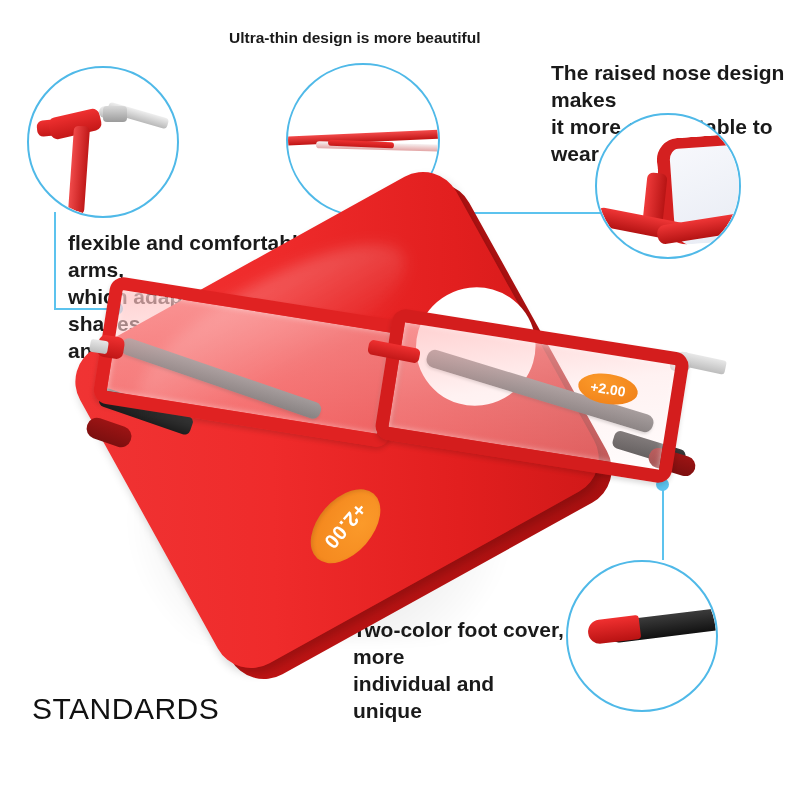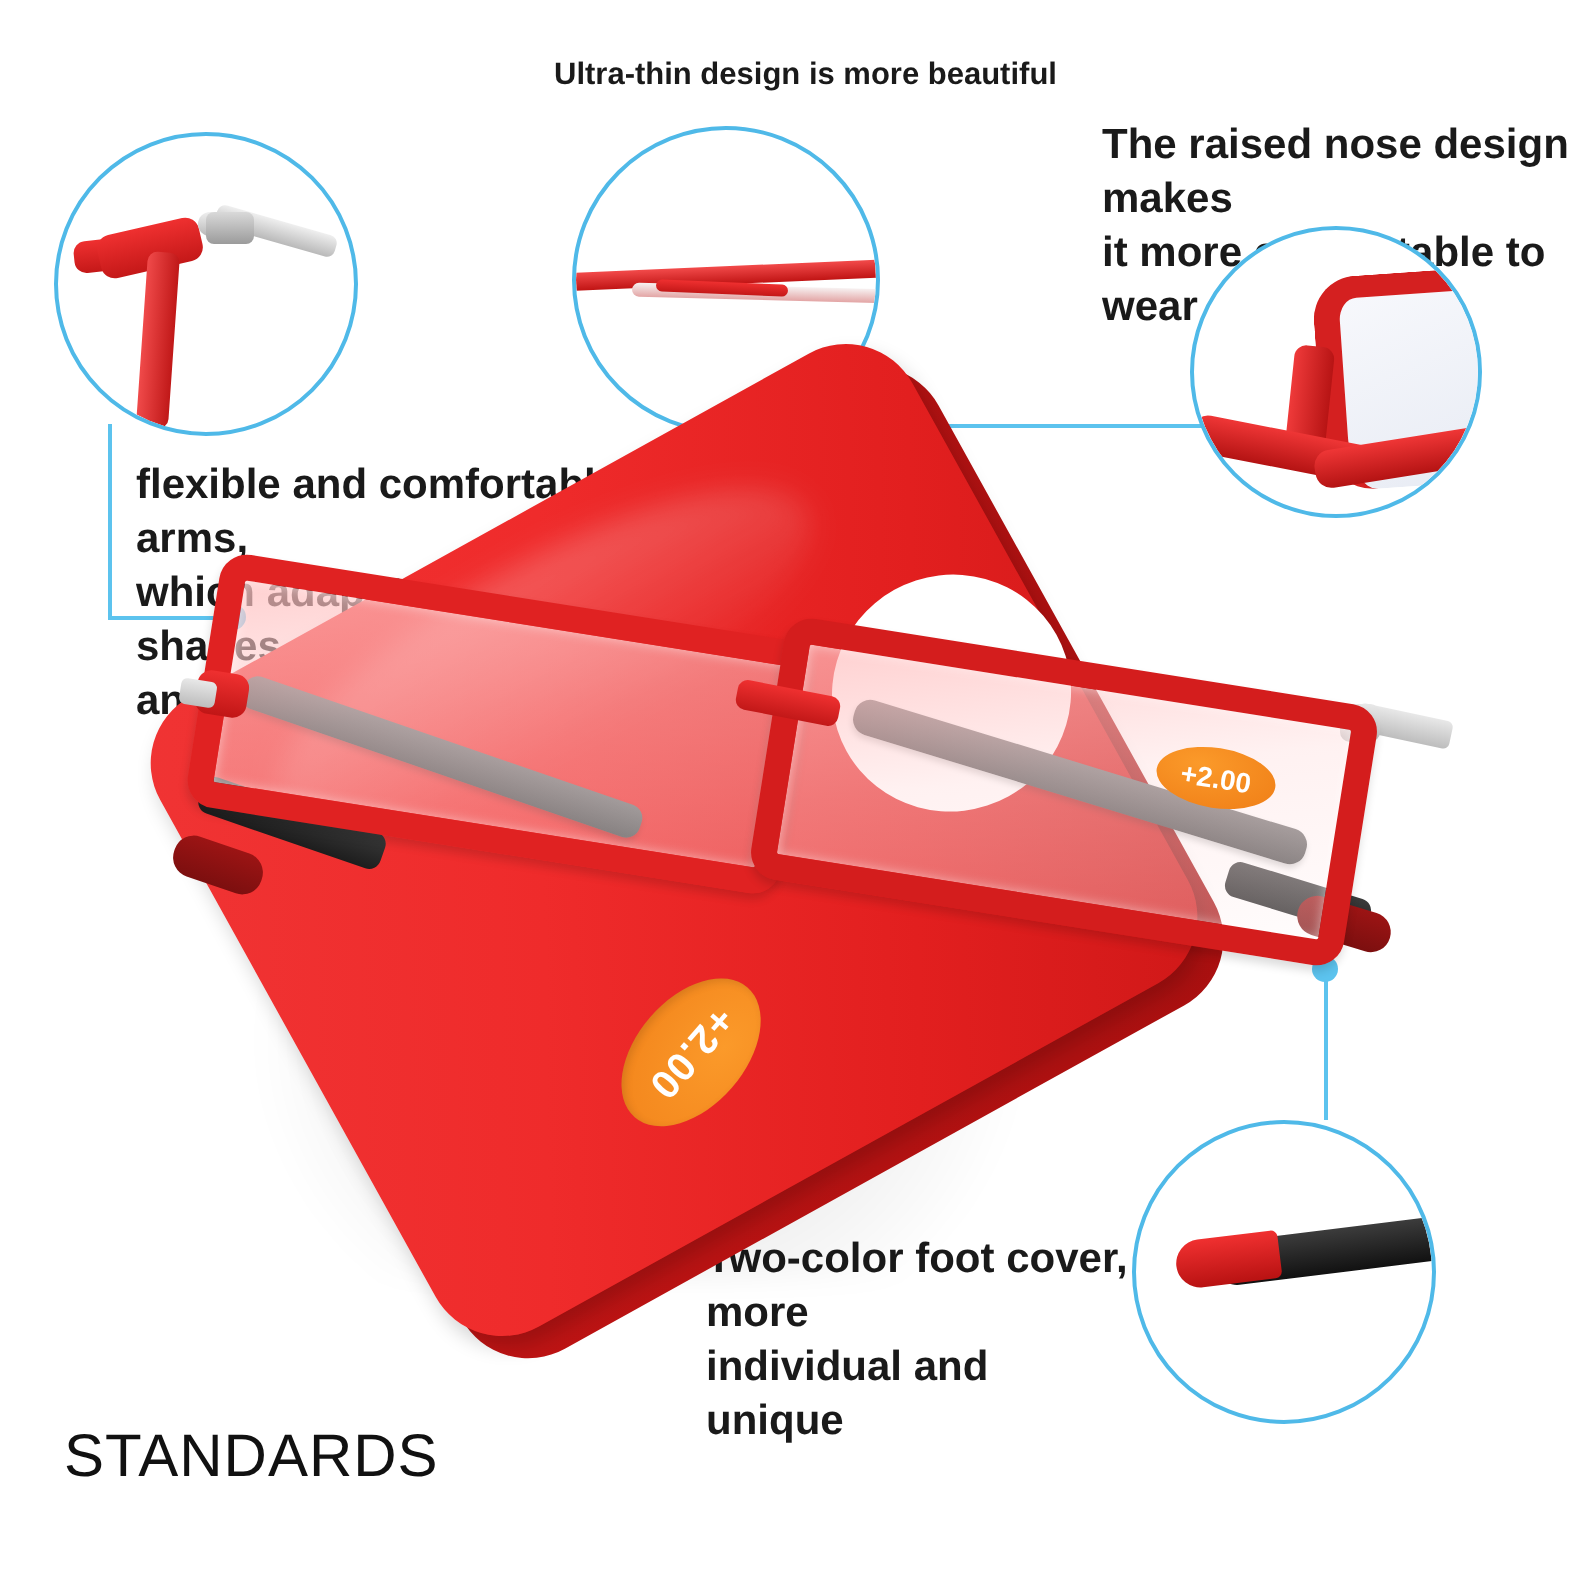--- a/index.html
+++ b/index.html
@@ -1,34 +1,34 @@
 <!DOCTYPE html>
 <html><head>
 <meta charset="utf-8">
 <style>
   html,body{margin:0;padding:0;background:#fff;}
   body{width:790px;height:790px;font-family:"Liberation Sans",sans-serif;color:#111;overflow:hidden;}
   #stage{position:relative;width:790px;height:790px;background:#fff;}
 
   .cap{position:absolute;font-weight:700;color:#1a1a1a;line-height:1.28;white-space:pre-line;}
-  .cap-top{font-size:15.5px;margin-left:48px;}
+  .cap-top{font-size:15.5px;}
   .cap-body{font-size:21px;}
 
   
   .lline{position:absolute;background:#5cc3ee;}
   .lv{width:2px;}
   .lh{height:2px;}
   .ldot{position:absolute;width:13px;height:13px;border-radius:50%;background:#5cc3ee;}
 
   
   .circ{position:absolute;border-radius:50%;border:2px solid #4fb9e8;overflow:hidden;background:#fff;}
   .circ .inner{position:absolute;inset:0;border-radius:50%;overflow:hidden;}
 
   
-  .std-title{position:absolute;left:32px;top:712px;font-size:30px;font-weight:400;letter-spacing:.5px;color:#111;}
+  .std-title{position:absolute;left:32px;top:692px;font-size:30px;font-weight:400;letter-spacing:.5px;color:#111;}
   .std-sub{position:absolute;left:32px;top:737px;font-size:15.5px;font-weight:400;letter-spacing:.1px;color:#111;}
 
   
   #product{position:absolute;left:0;top:230px;width:790px;height:380px;}
 
   
   .case-shadow{position:absolute;left:110px;top:110px;width:420px;height:300px;background:radial-gradient(ellipse at 50% 60%,rgba(0,0,0,.16),rgba(0,0,0,0) 65%);filter:blur(6px);}
   .case{position:absolute;left:122px;top:10px;width:430px;height:360px;
         transform:rotate(-29deg);transform-origin:50% 50%;}
   .case-body{position:absolute;inset:0;border-radius:38px;

